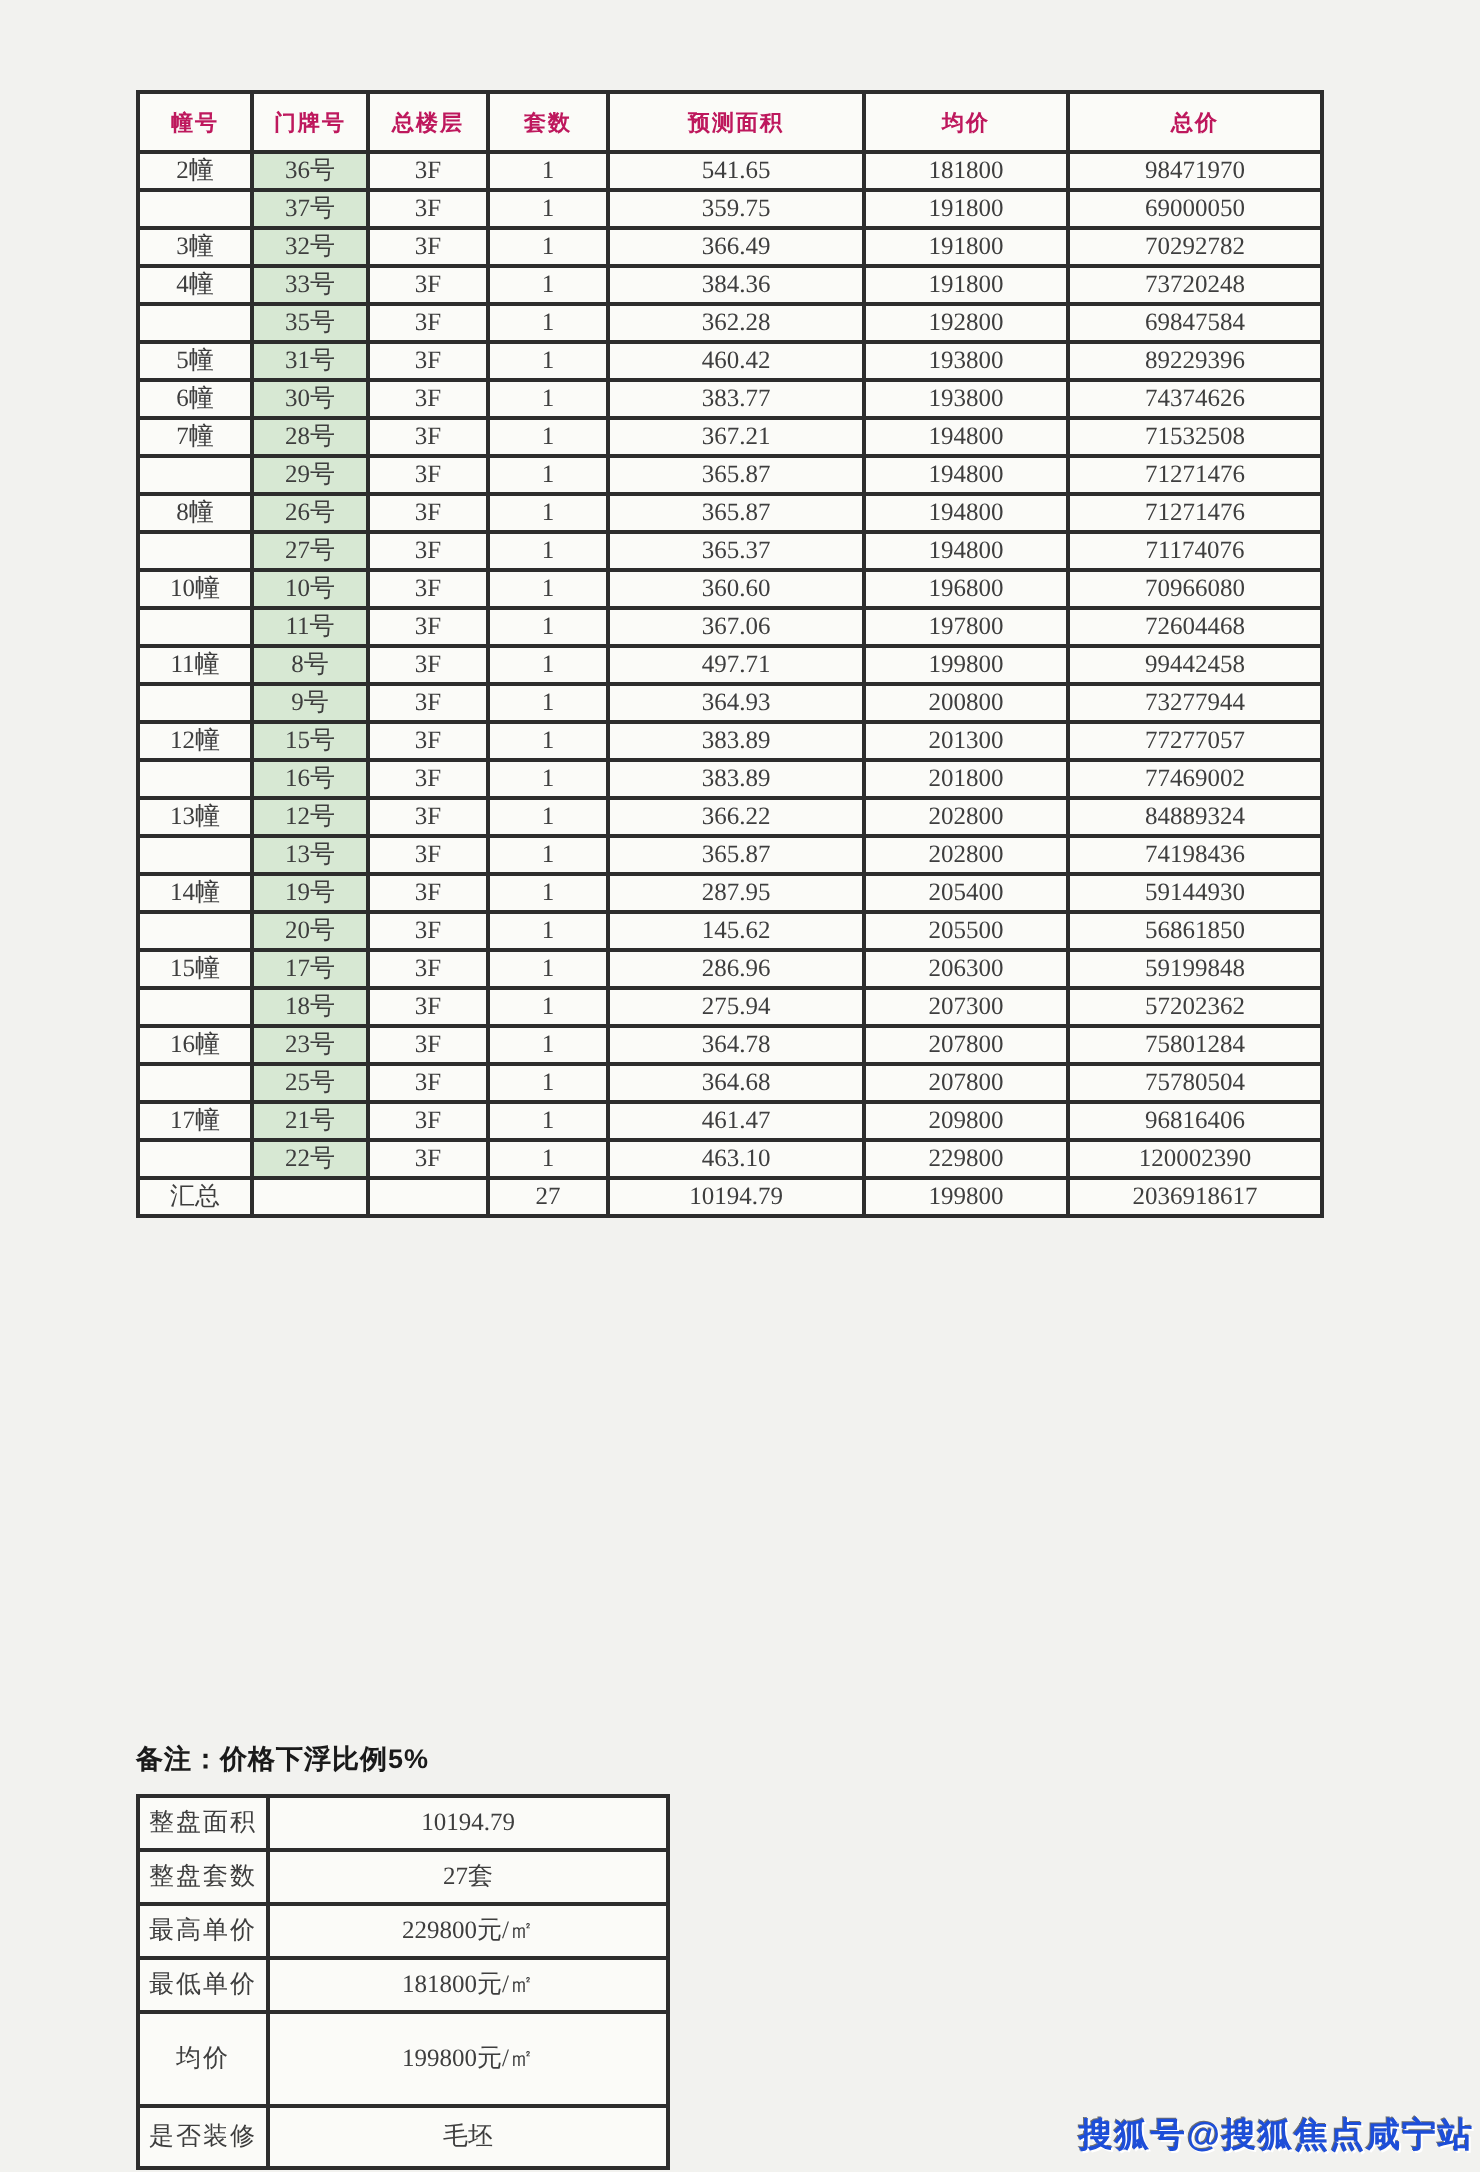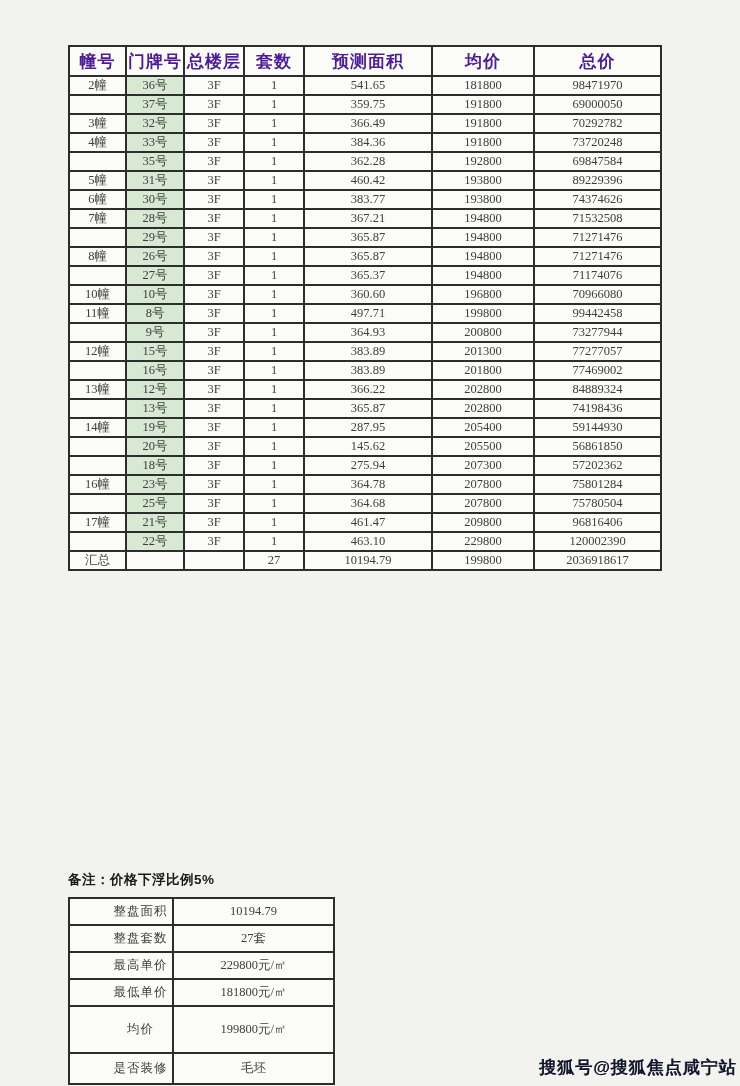--- a/index.html
+++ b/index.html
@@ -26,23 +26,23 @@
   table.price-table th, table.price-table td {
     border: 2px solid var(--border-col, #2d2d2d);
     text-align: center;
     vertical-align: middle;
     padding: 0;
     overflow: hidden;
     white-space: nowrap;
   }
   table.price-table thead tr { height: 30px; }
   table.price-table th {
-    font-size: 17px;
+    font-size: 11px;
     font-weight: bold;
-    color: #4c1d95;
+    color: #be185d;
     letter-spacing: 1px;
   }
   table.price-table tbody tr { height: 17px; }
   table.price-table td {
     font-size: 12.5px;
     color: #3e3e3e;
   }
   table.price-table td.green {
     background: var(--green, #d7e8d3);
   }
@@ -69,33 +69,33 @@
   }
   table.summary-table td {
     border: 2px solid var(--border-col, #2d2d2d);
     text-align: center;
     vertical-align: middle;
     font-size: 12.5px;
     color: #3e3e3e;
     padding: 0;
     white-space: nowrap;
   }
-  table.summary-table td.label { width: 63px; letter-spacing: 1px; padding-left: 39px; }
+  table.summary-table td.label { width: 63px; letter-spacing: 1px; }
   table.summary-table tr { height: 27px; }
   table.summary-table tr:nth-child(5) { height: 47px; }
   table.summary-table tr:nth-child(6) { height: 31px; }
 
   
   .watermark {
     position: absolute;
     right: 3px; top: 1056px;
     font-family: "Liberation Sans", sans-serif;
     font-weight: bold;
     font-size: 17px;
-    color: #0f172a;
+    color: #1d4ed8;
     text-shadow: 1px 1px 0 #ffffff, -0.5px -0.5px 0 #6f6f6d;
     letter-spacing: 1px;
     white-space: nowrap;
   }
 </style>
 </head>
 <body style="--green: #d7e8d3; --border-col: #2d2d2d; --page-bg: #f2f2ef; --cell-bg: #fbfbf8;">
 
 <div class="page">
 
@@ -223,20 +223,29 @@
         <tr>
           <td>10幢</td>
           <td class="green">10号</td>
           <td>3F</td>
           <td>1</td>
           <td>360.60</td>
           <td>196800</td>
           <td>70966080</td>
         </tr>
         <tr>
+          <td></td>
+          <td class="green">11号</td>
+          <td>3F</td>
+          <td>1</td>
+          <td>367.06</td>
+          <td>197800</td>
+          <td>72604468</td>
+        </tr>
+        <tr>
           <td>11幢</td>
           <td class="green">8号</td>
           <td>3F</td>
           <td>1</td>
           <td>497.71</td>
           <td>199800</td>
           <td>99442458</td>
         </tr>
         <tr>
           <td></td>
@@ -293,20 +302,29 @@
           <td>59144930</td>
         </tr>
         <tr>
           <td></td>
           <td class="green">20号</td>
           <td>3F</td>
           <td>1</td>
           <td>145.62</td>
           <td>205500</td>
           <td>56861850</td>
+        </tr>
+        <tr>
+          <td>15幢</td>
+          <td class="green">17号</td>
+          <td>3F</td>
+          <td>1</td>
+          <td>286.96</td>
+          <td>206300</td>
+          <td>59199848</td>
         </tr>
         <tr>
           <td></td>
           <td class="green">18号</td>
           <td>3F</td>
           <td>1</td>
           <td>275.94</td>
           <td>207300</td>
           <td>57202362</td>
         </tr>

